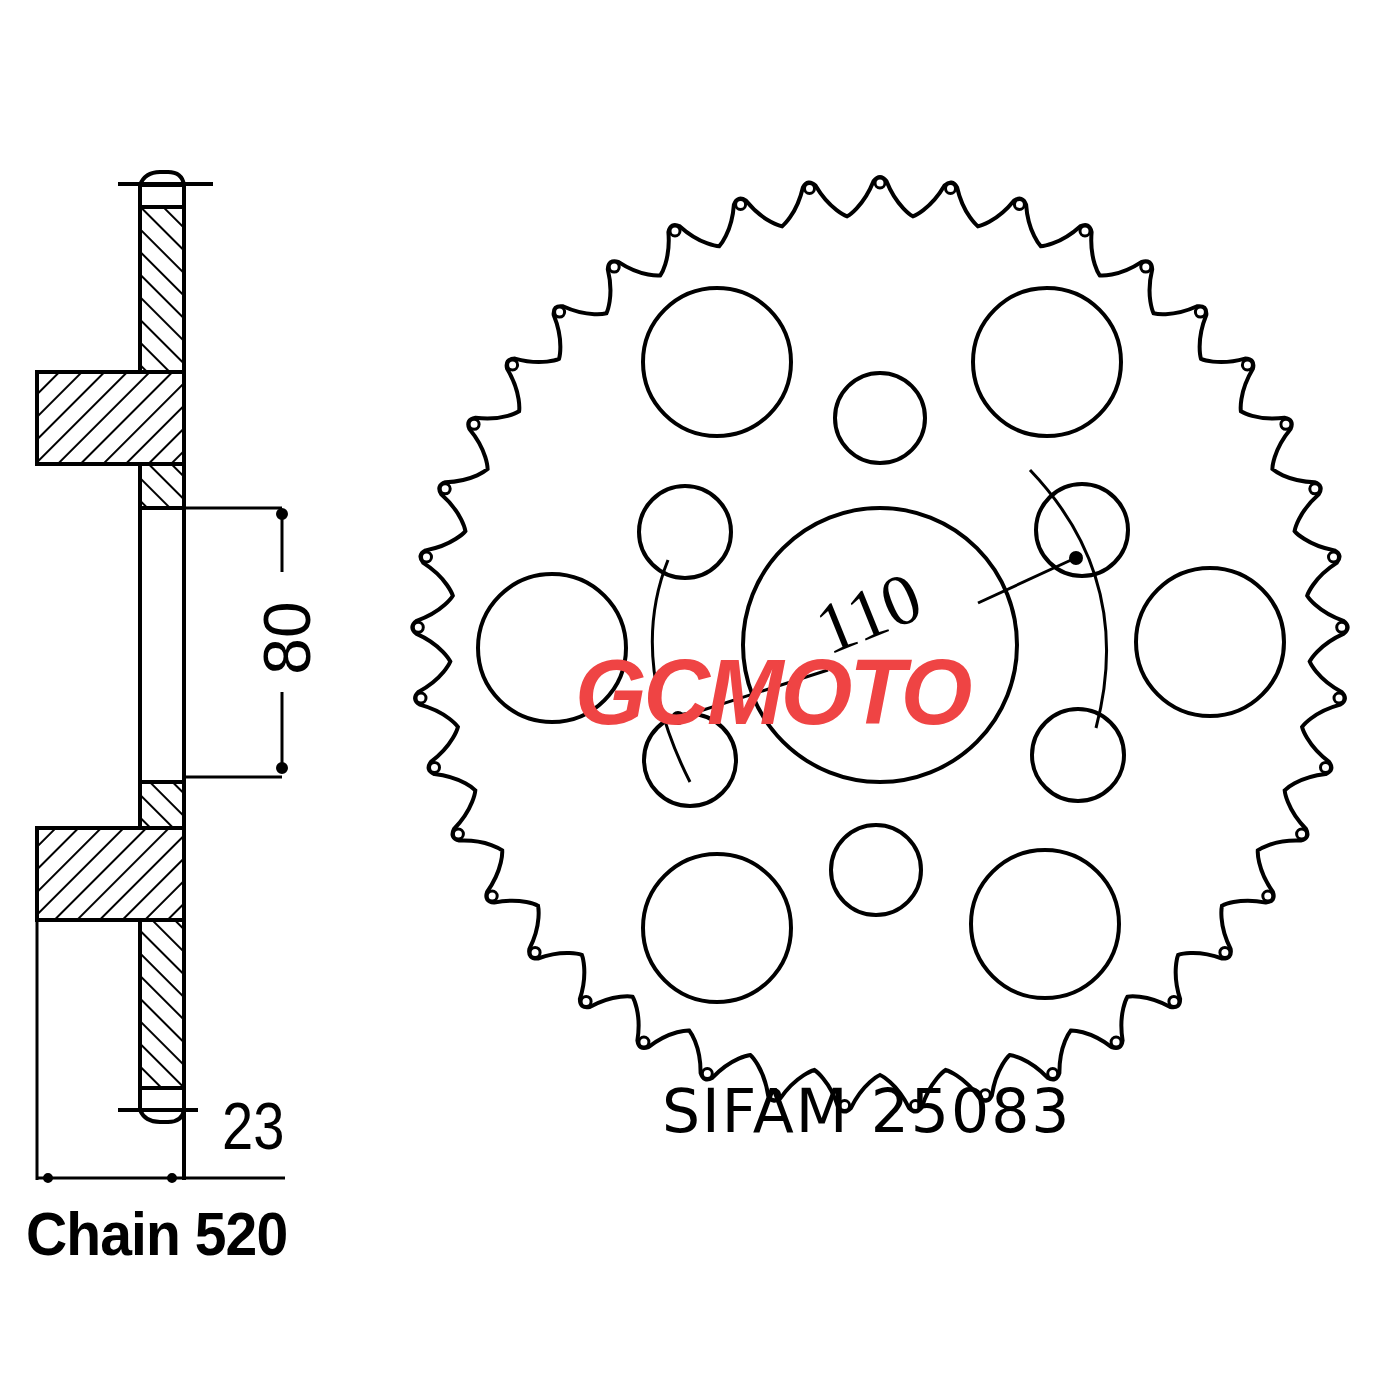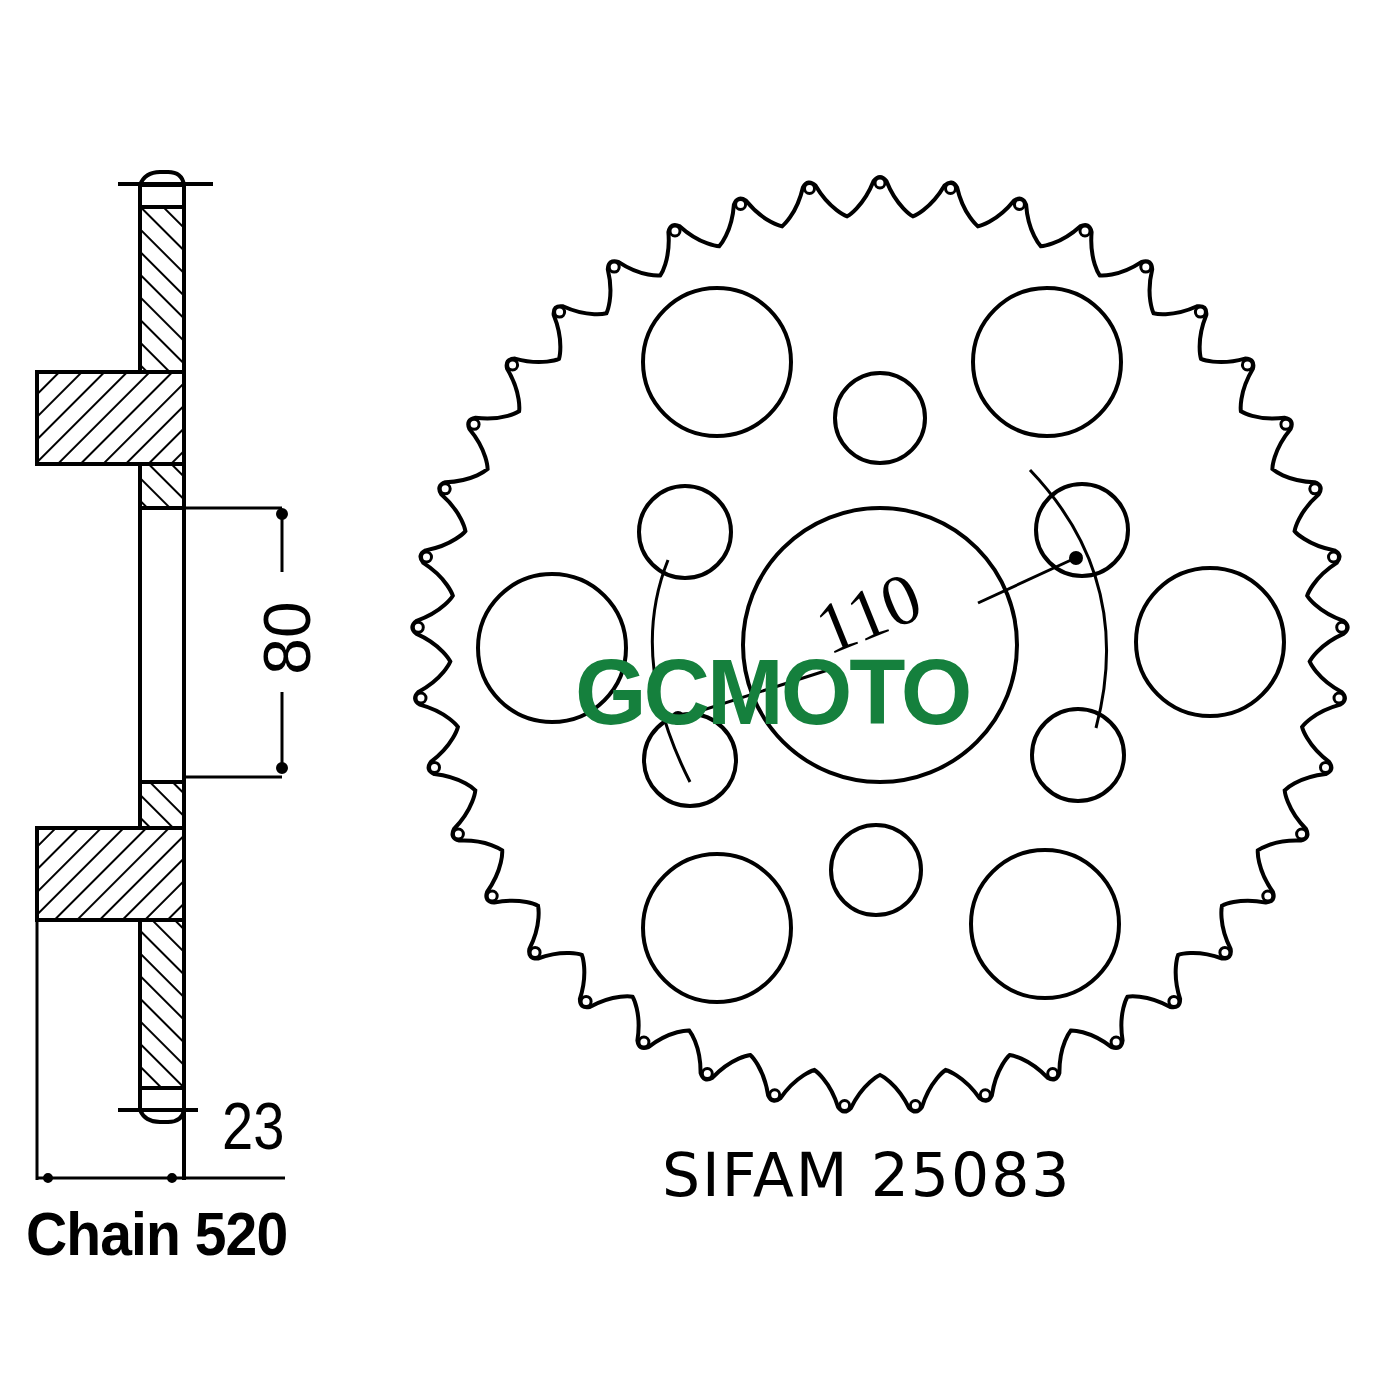--- a/index.html
+++ b/index.html
@@ -1,24 +1,24 @@
 <!DOCTYPE html>
 <html><head>
   <meta charset="utf-8">
   <style>
     html, body { margin: 0; padding: 0; background: #ffffff; }
     body { width: 1400px; height: 1400px; position: relative; overflow: hidden; }
     #stage { position: absolute; left: 0; top: 0; width: 1400px; height: 1400px; }
     .lbl { position: absolute; color: #000; white-space: nowrap; }
     .chain-label { left: 26px; top: 1198px; font-family: "Liberation Sans", sans-serif; font-weight: bold; font-size: 62px; letter-spacing: -1px; transform: scaleX(0.92); transform-origin: left top; }
-    .part-label { left: 662px; top: 1140px; font-family: "DejaVu Sans", sans-serif; font-size: 60px; letter-spacing: 2px; }
+    .part-label { left: 662px; top: 1076px; font-family: "DejaVu Sans", sans-serif; font-size: 60px; letter-spacing: 2px; }
     .dim-23 { left: 222px; top: 1088px; font-family: "Liberation Sans", sans-serif; font-size: 66px; transform: scaleX(0.85); transform-origin: left top; }
     .dim-80 { left: 242px; top: 600px; font-family: "Liberation Sans", sans-serif; font-size: 66px; transform: rotate(-90deg); transform-origin: center center; width: 90px; text-align: center; }
     .dim-110 { left: 820px; top: 592px; font-family: "Liberation Serif", serif; font-size: 72px; transform: rotate(-22deg); transform-origin: left center; }
-    .watermark { left: 575px; top: 640px; font-family: "Liberation Sans", sans-serif; font-weight: bold; font-size: 92px; color: #15803d; letter-spacing: -3px; }
+    .watermark { left: 575px; top: 640px; font-family: "Liberation Sans", sans-serif; font-weight: bold; font-style: italic; font-size: 92px; color: #ef4444; letter-spacing: -3px; }
   </style>
 </head>
 <body>
 
 <div id="stage">
   <svg width="1400" height="1400" viewBox="0 0 1400 1400" xmlns="http://www.w3.org/2000/svg">
     <defs>
       <pattern id="hatchA" patternUnits="userSpaceOnUse" width="16" height="16" patternTransform="rotate(45)">
         <rect width="16" height="16" fill="#fff"></rect>
         <line x1="0" y1="0" x2="0" y2="16" stroke="#000" stroke-width="4"></line>

